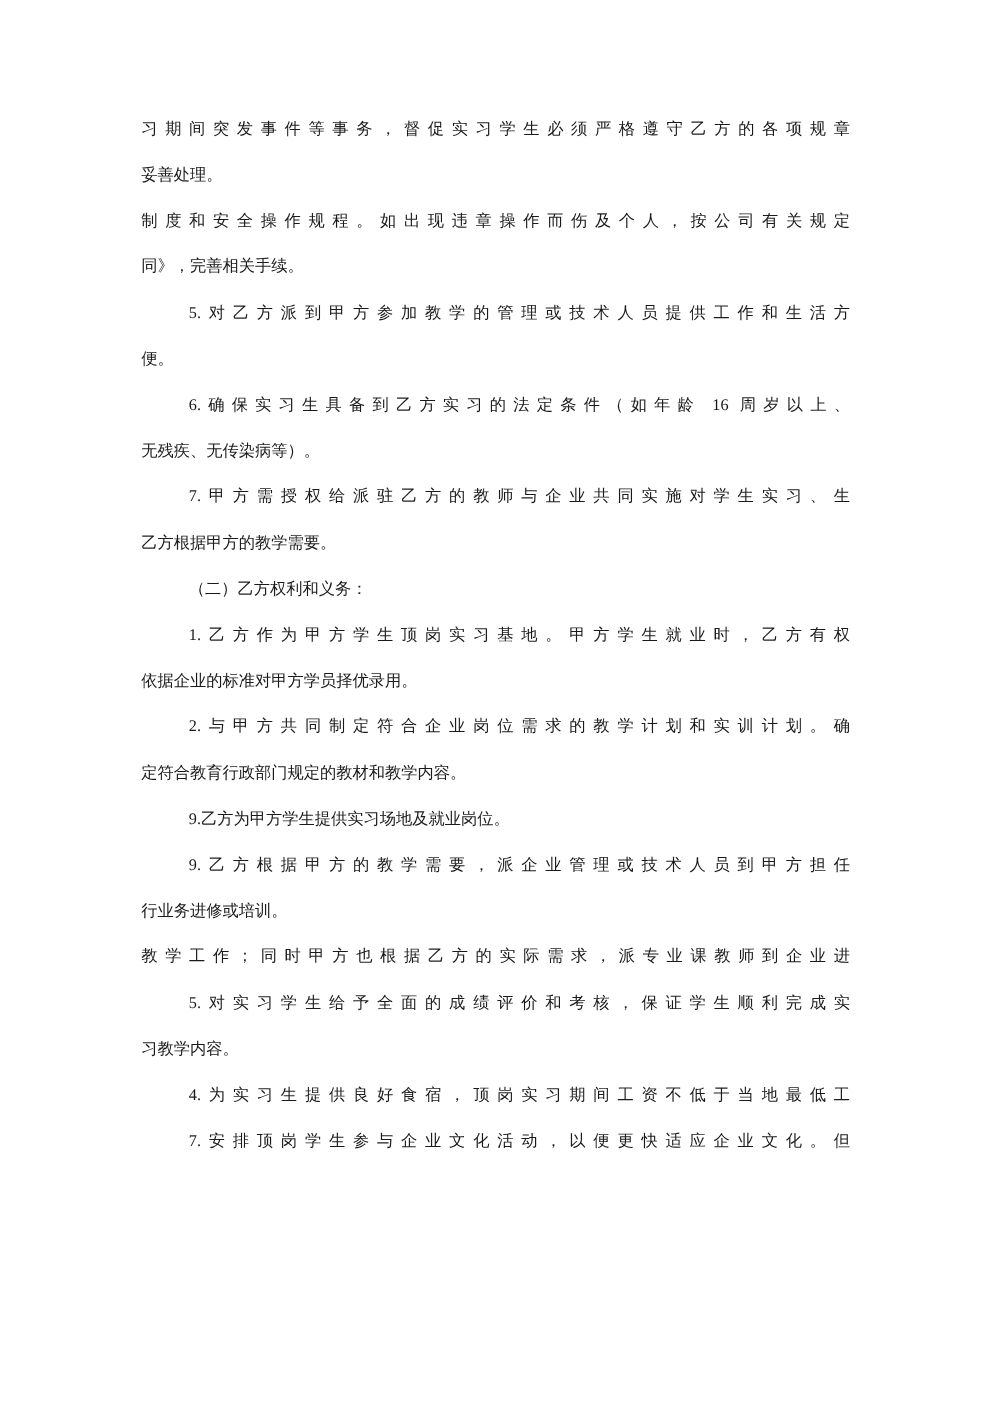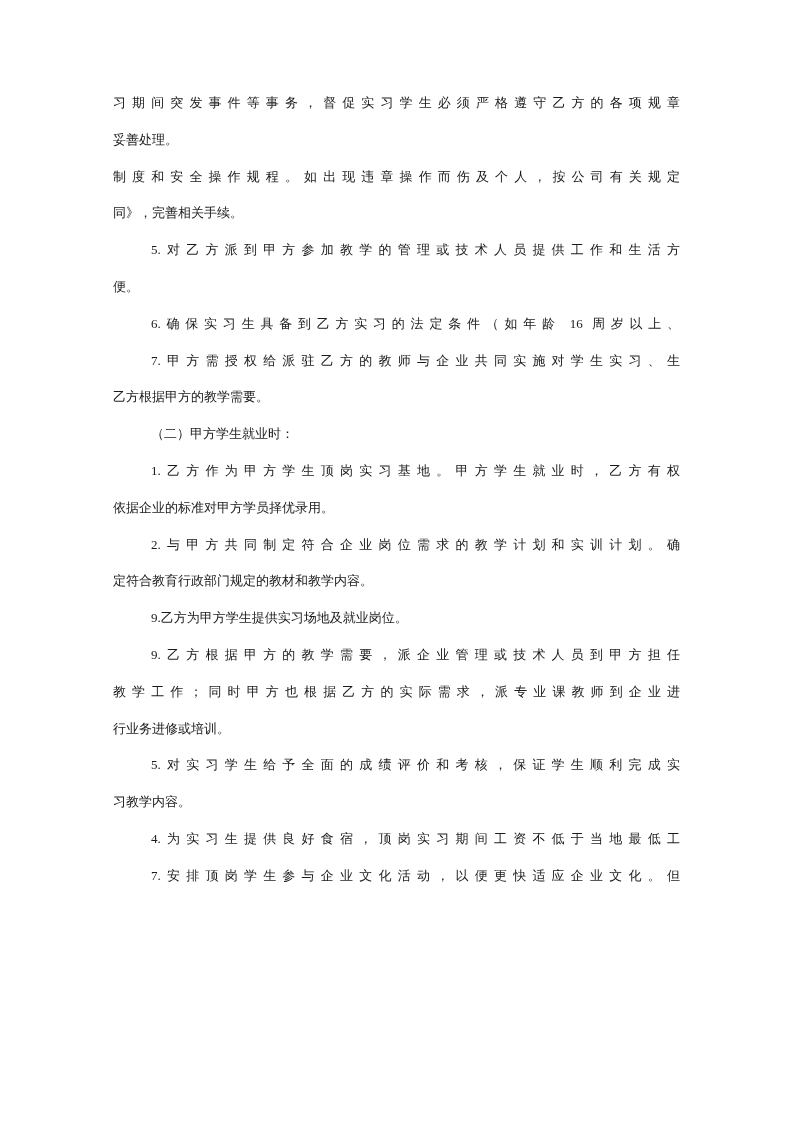--- a/index.html
+++ b/index.html
@@ -44,29 +44,30 @@
 
 <div class="page">
   <div class="textblock">
     <p class="line justify">习期间突发事件等事务，督促实习学生必须严格遵守乙方的各项规章</p>
     <p class="line">妥善处理。</p>
     <p class="line justify">制度和安全操作规程。如出现违章操作而伤及个人，按公司有关规定</p>
     <p class="line">同》，完善相关手续。</p>
     <p class="line indent justify">5.对乙方派到甲方参加教学的管理或技术人员提供工作和生活方</p>
     <p class="line">便。</p>
     <p class="line indent justify">6.确保实习生具备到乙方实习的法定条件（如年龄 16 周岁以上、</p>
+    <p class="line">无残疾、无传染病等）。</p>
     <p class="line indent justify">7.甲方需授权给派驻乙方的教师与企业共同实施对学生实习、生</p>
     <p class="line">乙方根据甲方的教学需要。</p>
-    <p class="line indent">（二）甲方学生就业时：</p>
+    <p class="line indent">（二）乙方权利和义务：</p>
     <p class="line indent justify">1.乙方作为甲方学生顶岗实习基地。甲方学生就业时，乙方有权</p>
     <p class="line">依据企业的标准对甲方学员择优录用。</p>
     <p class="line indent justify">2.与甲方共同制定符合企业岗位需求的教学计划和实训计划。确</p>
     <p class="line">定符合教育行政部门规定的教材和教学内容。</p>
     <p class="line indent">9.乙方为甲方学生提供实习场地及就业岗位。</p>
     <p class="line indent justify">9.乙方根据甲方的教学需要，派企业管理或技术人员到甲方担任</p>
+    <p class="line">行业务进修或培训。</p>
     <p class="line justify">教学工作；同时甲方也根据乙方的实际需求，派专业课教师到企业进</p>
-    <p class="line">行业务进修或培训。</p>
     <p class="line indent justify">5.对实习学生给予全面的成绩评价和考核，保证学生顺利完成实</p>
     <p class="line">习教学内容。</p>
     <p class="line indent justify">4.为实习生提供良好食宿，顶岗实习期间工资不低于当地最低工</p>
     <p class="line indent justify">7.安排顶岗学生参与企业文化活动，以便更快适应企业文化。但</p>
   </div>
 </div>
 
 </body></html>

